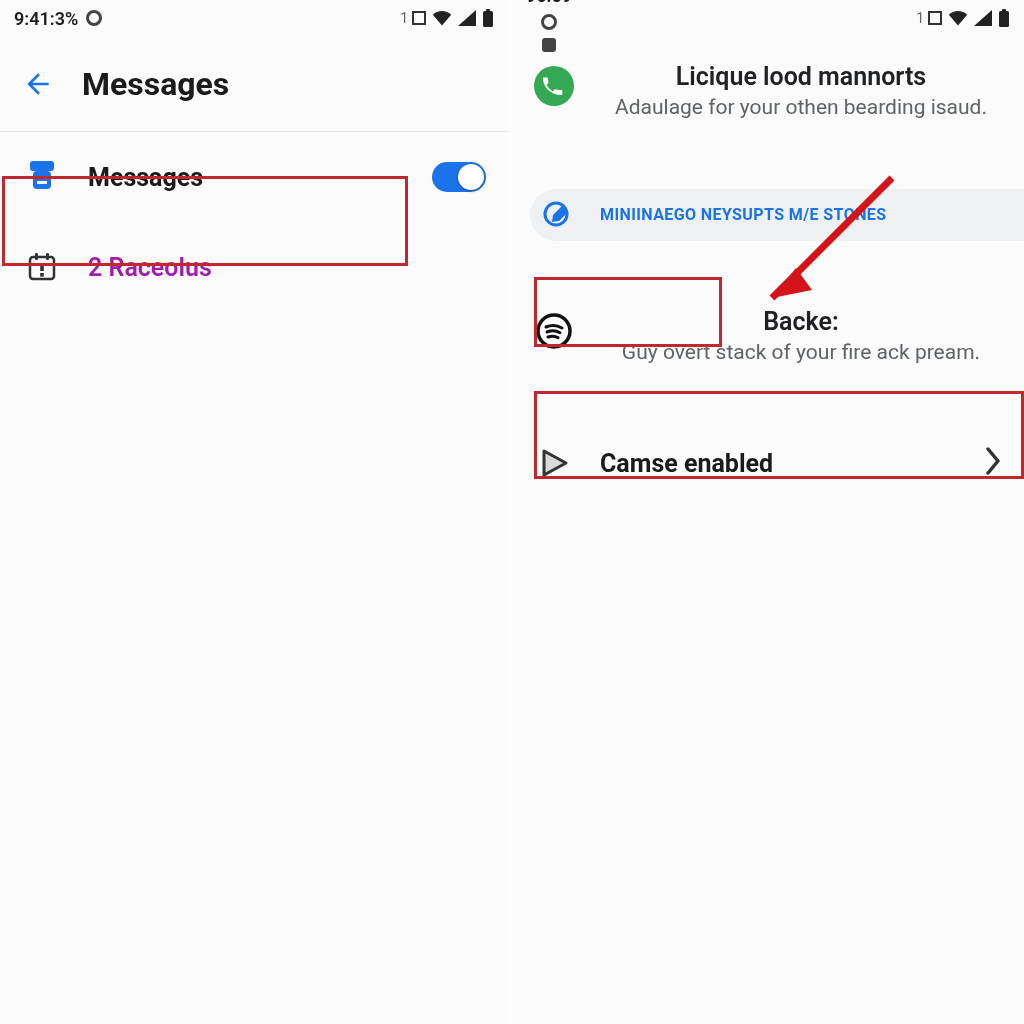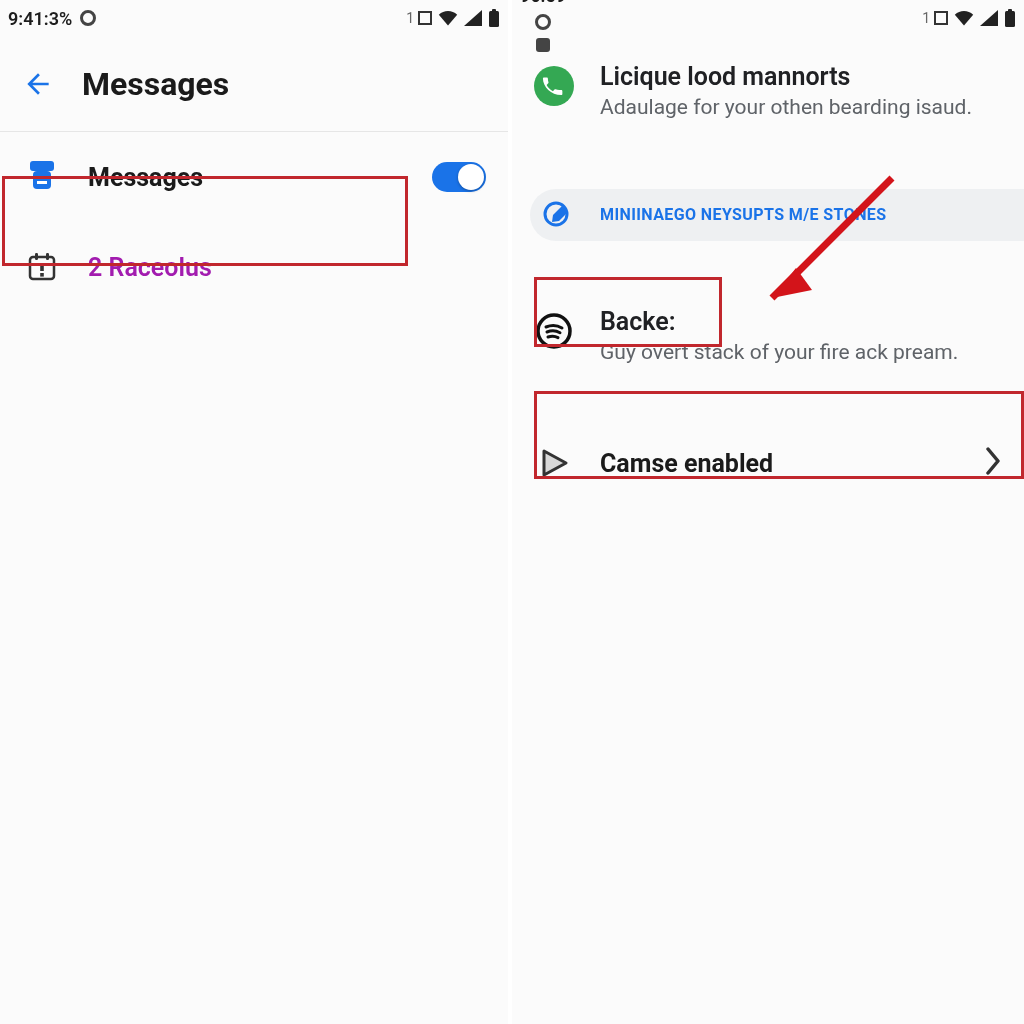--- a/index.html
+++ b/index.html
@@ -3,21 +3,21 @@
 <meta charset="utf-8">
 <style>
   * { box-sizing: border-box; margin: 0; padding: 0; }
   html, body { width: 1024px; height: 1024px; font-family: Roboto, "Segoe UI", Arial, sans-serif; background:#fff; }
   body { display:flex; }
   .pane { position:relative; height:1024px; background:#fbfbfb; }
   .pane-left { width:512px; border-right:4px solid #fff; }
   .pane-right { width:512px; }
   
   .statusbar { height:36px; display:flex; align-items:center; justify-content:space-between;
-               padding:0 8px; font-size:18px; font-weight:600; color:#1d1d1d;gap:48px; }
+               padding:0 14px; font-size:18px; font-weight:600; color:#1d1d1d;gap:48px; }
   .statusbar .sb-right { display:flex; align-items:center; gap:6px; }
   .statusbar .sb-right svg { display:block; }
   .sb-dot { width:16px; height:16px; border-radius:50%; border:3px solid #444; display:inline-block; }
   .sb-dot.fill { background:#444; border:none; width:14px; height:14px; }
   .sb-sq { width:14px; height:14px; border:2px solid #333; display:inline-block; }
   .sb-num1 { font-size:14px; font-weight:400; color:#666; margin-right:-2px;}
   
   .appbar { height:96px; display:flex; align-items:center; gap:28px; padding:0 22px;
             border-bottom:1px solid #e6e6e6; }
   .back-arrow svg { display:block; }
@@ -30,21 +30,21 @@
   .row .label.blue { color:#a21caf; font-weight:600; }
   .row .sub { font-size:19px; color:#5f6368; margin-top:4px; }
   
   .toggle { position:relative; width:54px; height:30px; }
   .toggle .track { position:absolute; inset:0; background:#1a73e8; border-radius:15px; }
   .toggle .thumb { position:absolute; right:2px; top:2px; width:26px; height:26px; border-radius:50%;
                    background:#fff; box-shadow:0 1px 3px rgba(0,0,0,.3); }
   
   .hl { position:absolute; border:3px solid #c1272d; pointer-events:none; }
   
-  .row-big { padding-top:14px; padding-bottom:14px; height:auto; align-items:flex-start; }
+  .row-big { padding-top:14px; padding-bottom:14px; height:auto; align-items:flex-start;text-align:center; }
   .row-big .ico { margin-top:4px; }
   .row-big .label { font-size:25px; font-weight:600; color:#202124;}
   .row-big .sub  { font-size:21px; }
   
   .chip-row { position:relative; margin:44px 0 2px 0; height:74px; display:flex; align-items:center;text-align:right; }
   .chip-bg { position:absolute; left:18px; right:0; top:12px; height:52px;
              border-radius:28px 0 0 28px; background:#eef0f2; }
   .chip-ico { position:relative; margin-left:28px; width:36px; height:36px; display:flex;
               align-items:center; justify-content:center; }
   .chip-text { position:relative; margin-left:24px; font-size:16px; font-weight:700;

